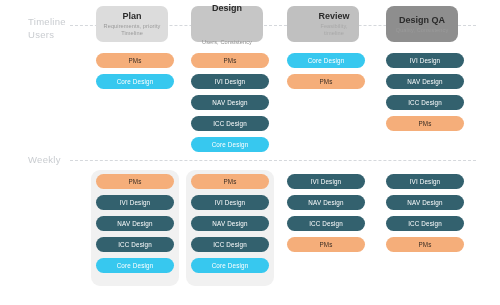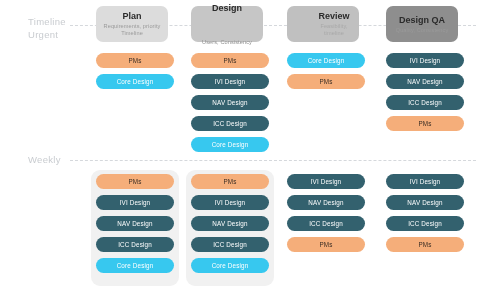--- a/index.html
+++ b/index.html
@@ -68,21 +68,21 @@
     line-height: 7px;
     color: #8d8f92;
     letter-spacing: 0.1px;
   }
   .hdr-0 { background: #dcdcdc; }
   .hdr-0 .h-sub { color: #9a9a9a; }
   .hdr-1 { background: #c6c6c6; gap: 24px; }
   .hdr-1 .h-sub { color: #8f8f8f; }
   .hdr-2 { background: #c0c0c0; padding-left: 25px; }
   .hdr-2 .h-sub { color: #a8a8a8; }
-  .hdr-3 { background: #8e8e8e; }
+  .hdr-3 { background: #8e8e8e; border-radius: 8px; }
   .hdr-3 .h-sub { color: #9a9a9a; }
 
   
   .panel {
     position: absolute;
     border-radius: 9px;
     background: #f1f1f1;
   }
 
   
@@ -111,21 +111,21 @@
   .pill.cyan   { background: #37c8ef; color: #ffffff; }
   .pill.teal   { background: #33616e; color: #ffffff; }
 </style>
 </head>
 <body>
 
 <div id="board">
 
   <div class="row-label regular">
     <div>Timeline</div>
-    <div>Urgent</div>
+    <div>Users</div>
   </div>
   <div class="row-label urgent">
     <div>Weekly</div>
   </div>
 
   <div class="dash-line regular"></div>
   <div class="dash-line urgent"></div>
 
   <div class="panel" style="left:91px;  top:170px; width:88px; height:116px;"></div>
   <div class="panel" style="left:186px; top:170px; width:88px; height:116px;"></div>

